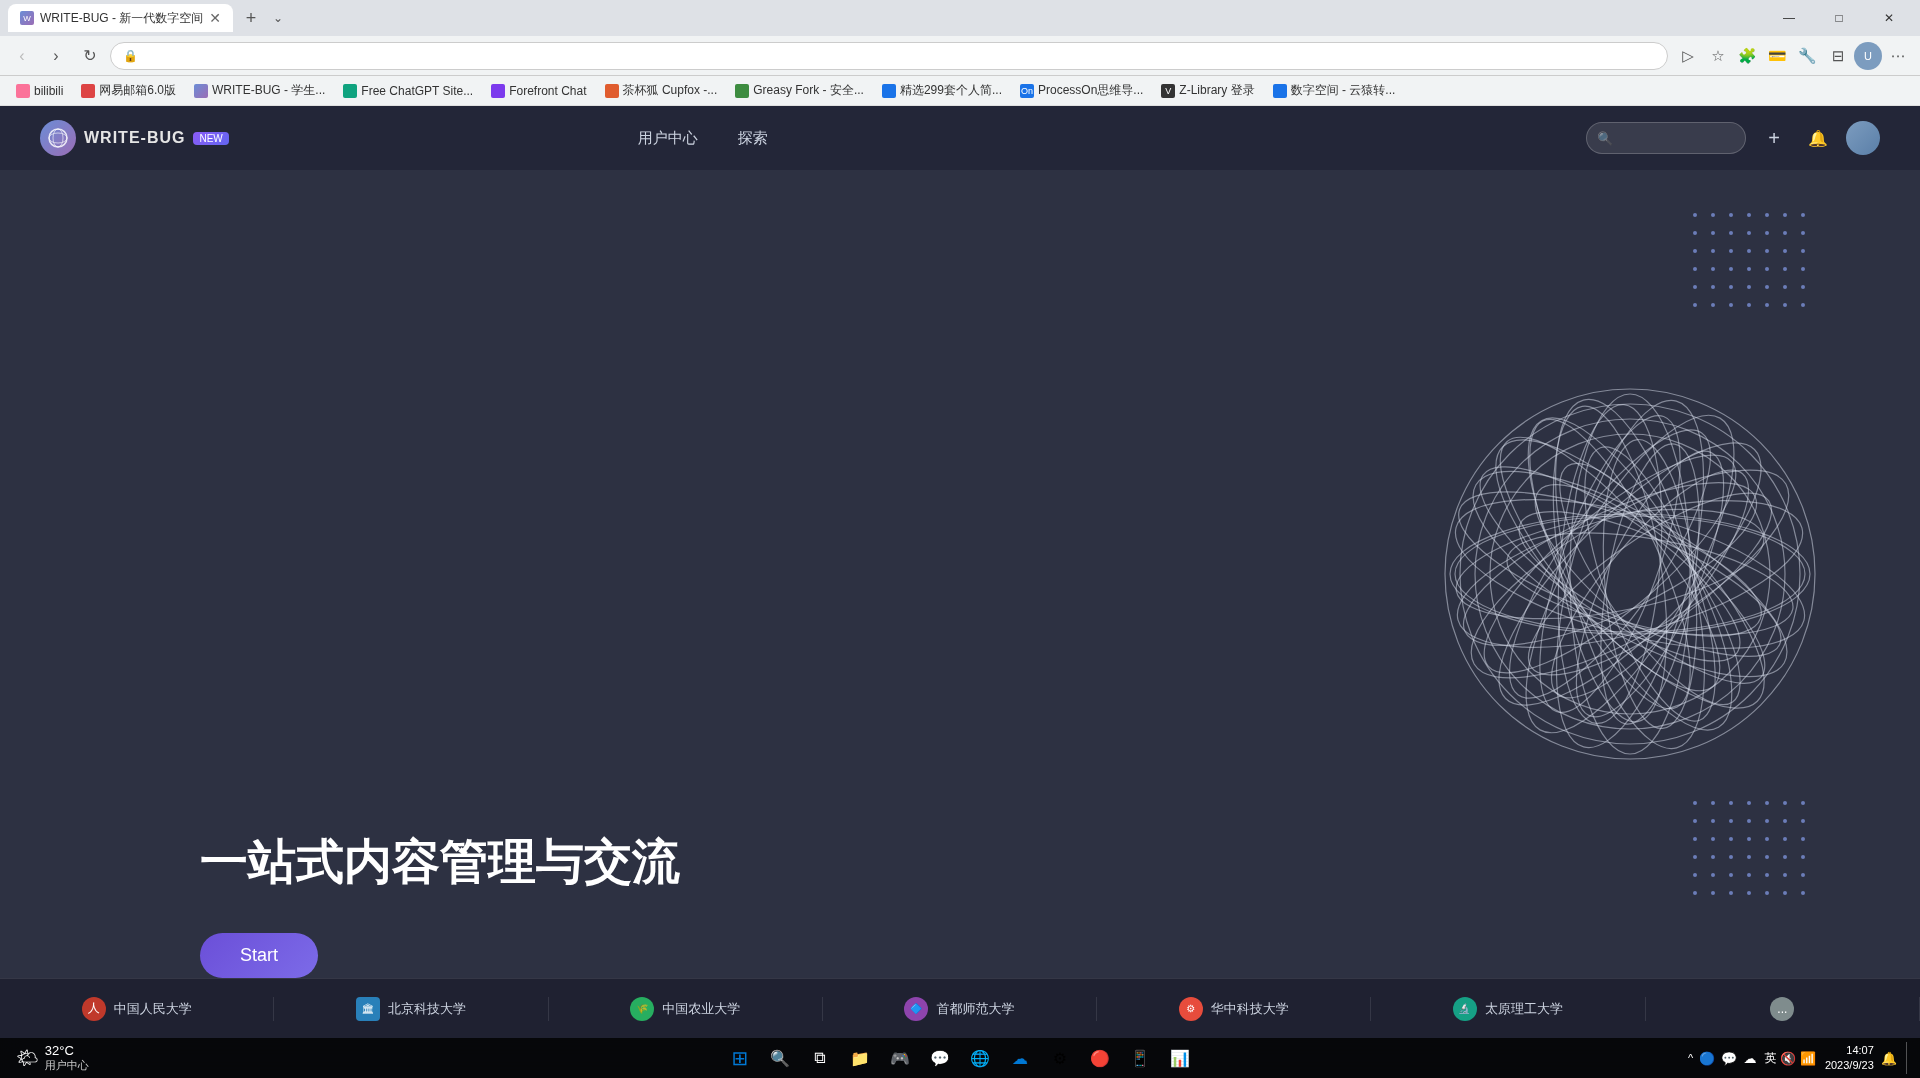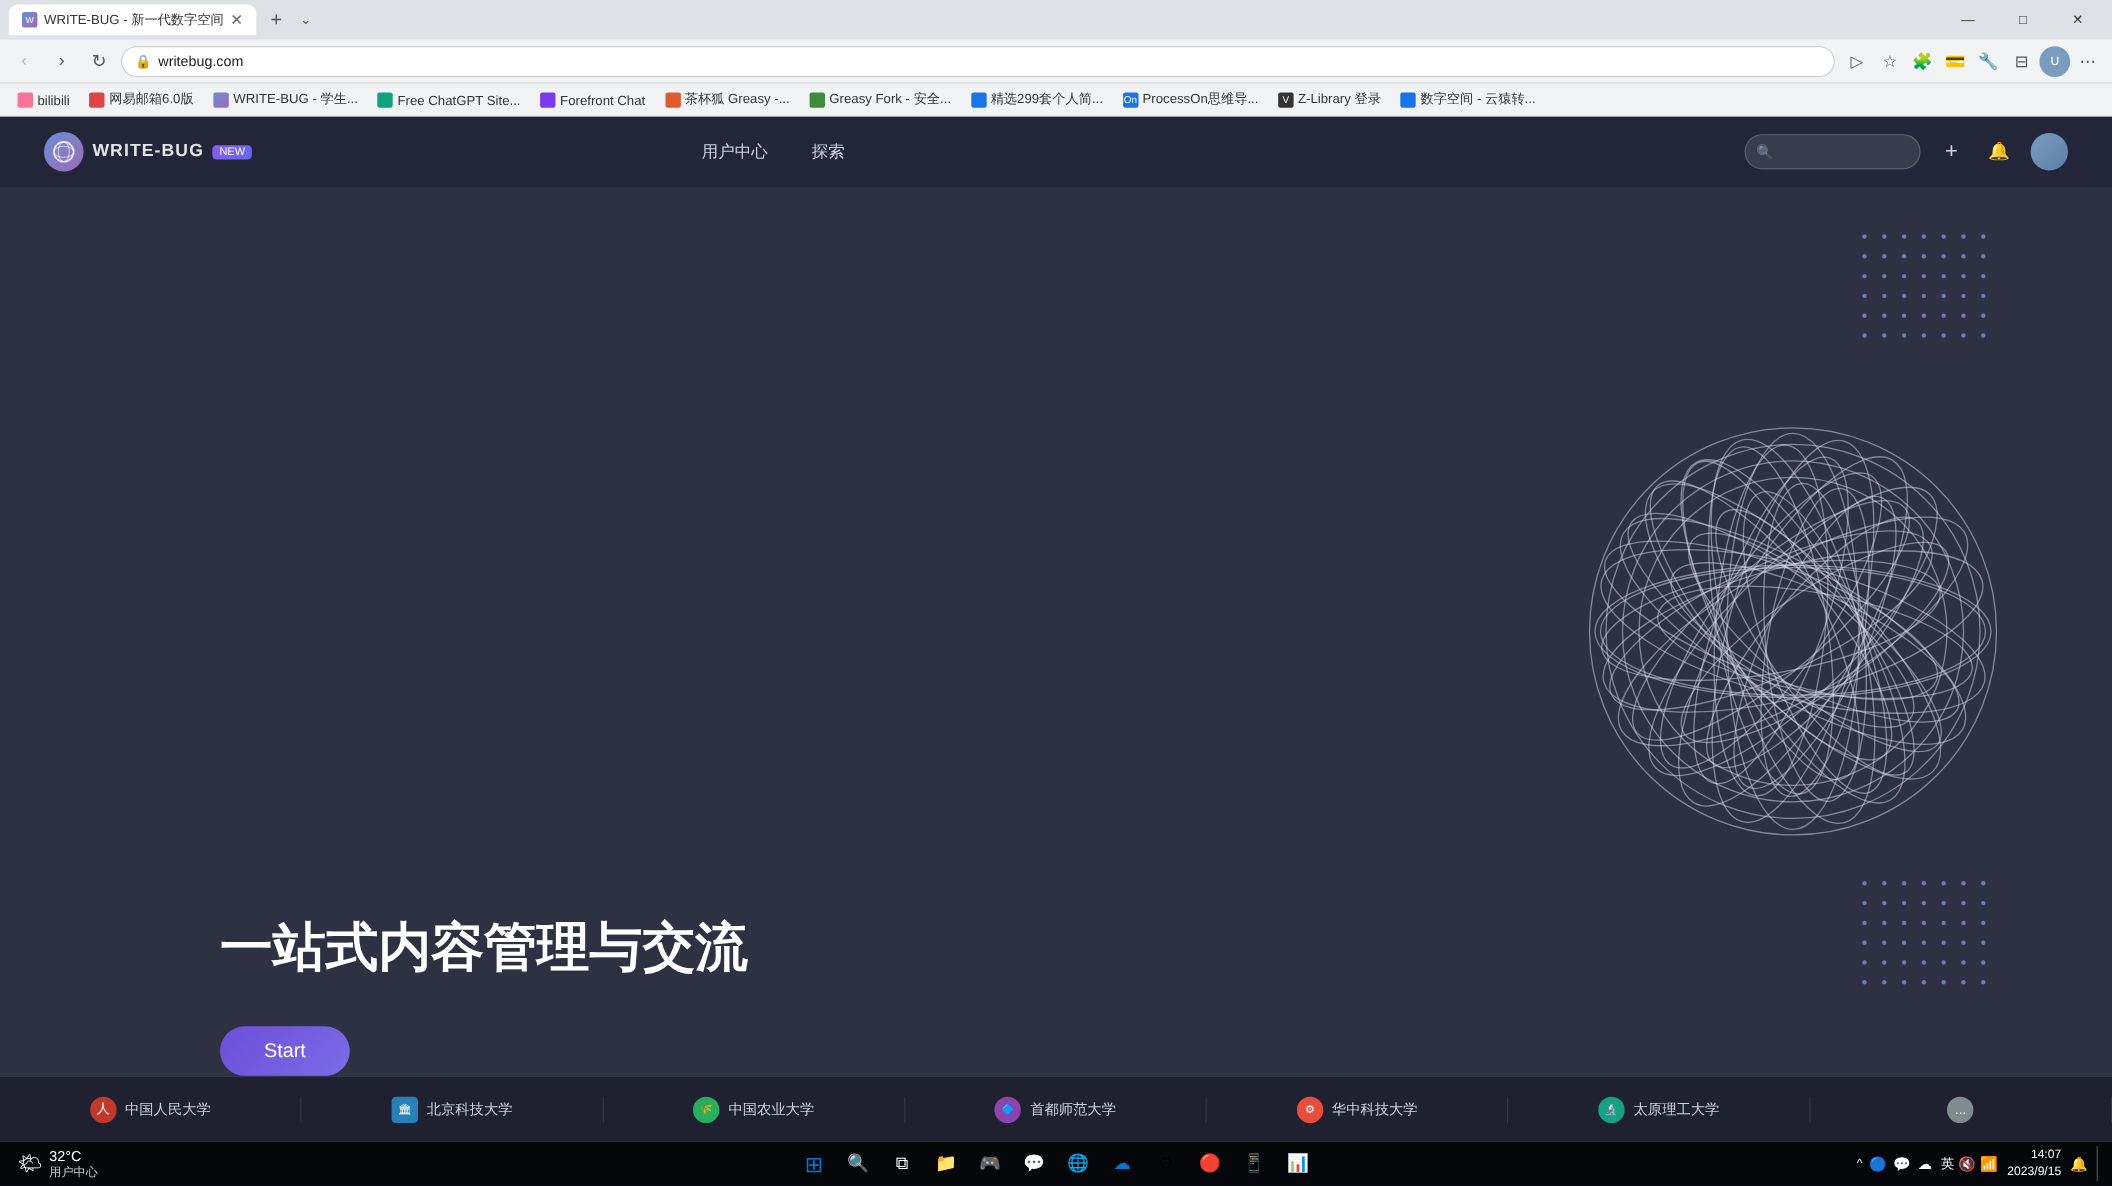--- a/index.html
+++ b/index.html
@@ -99,21 +99,20 @@
       <div class="win-btn close">✕</div>
     </div>
   </div>
 
   <div class="browser-toolbar">
     <div class="nav-btn disabled">‹</div>
     <div class="nav-btn">›</div>
     <div class="nav-btn">↻</div>
     <div class="address-bar">
       <span class="lock-icon">🔒</span>
-      <span class="url-text">writebug.com</span>
     </div>
     <div class="toolbar-actions">
       <div class="toolbar-icon">▷</div>
       <div class="toolbar-icon">☆</div>
       <div class="toolbar-icon">🧩</div>
       <div class="toolbar-icon">💳</div>
       <div class="toolbar-icon">🔧</div>
       <div class="toolbar-icon">⊟</div>
       <div class="profile-icon">U</div>
       <div class="toolbar-icon">⋯</div>
@@ -136,21 +135,21 @@
     <div class="bookmark-item">
       <div class="bookmark-favicon" style="background:#10a37f; border-radius:2px;"></div>
       <span>Free ChatGPT Site...</span>
     </div>
     <div class="bookmark-item">
       <div class="bookmark-favicon" style="background:#7c3aed; border-radius:2px;"></div>
       <span>Forefront Chat</span>
     </div>
     <div class="bookmark-item">
       <div class="bookmark-favicon" style="background:#e05c2e; border-radius:2px;"></div>
-      <span>茶杯狐 Greasy -...</span>
+      <span>茶杯狐 Cupfox -...</span>
     </div>
     <div class="bookmark-item">
       <div class="bookmark-favicon" style="background:#3d8c40; border-radius:2px;"></div>
       <span>Greasy Fork - 安全...</span>
     </div>
     <div class="bookmark-item">
       <div class="bookmark-favicon" style="background:#1a73e8; border-radius:2px;"></div>
       <span>精选299套个人简...</span>
     </div>
     <div class="bookmark-item">
@@ -417,18 +416,18 @@
       <span style="font-size:13px; cursor:pointer;">💬</span>
       <span style="font-size:13px; cursor:pointer;">☁</span>
     </div>
     <div class="sys-icons">
       <span style="font-size:12px; color:white; cursor:pointer;">英</span>
       <span style="font-size:13px; cursor:pointer;">🔇</span>
       <span style="font-size:13px; cursor:pointer;">📶</span>
     </div>
     <div class="clock-area">
       <div>14:07</div>
-      <div>2023/9/15</div>
+      <div>2023/9/23</div>
     </div>
     <span style="font-size:13px; color:white; cursor:pointer;">🔔</span>
     <span style="width:6px; height:32px; border-left:1px solid rgba(255,255,255,0.3); display:inline-block; cursor:pointer;"></span>
   </div>
 </div>
 
 </body></html>

